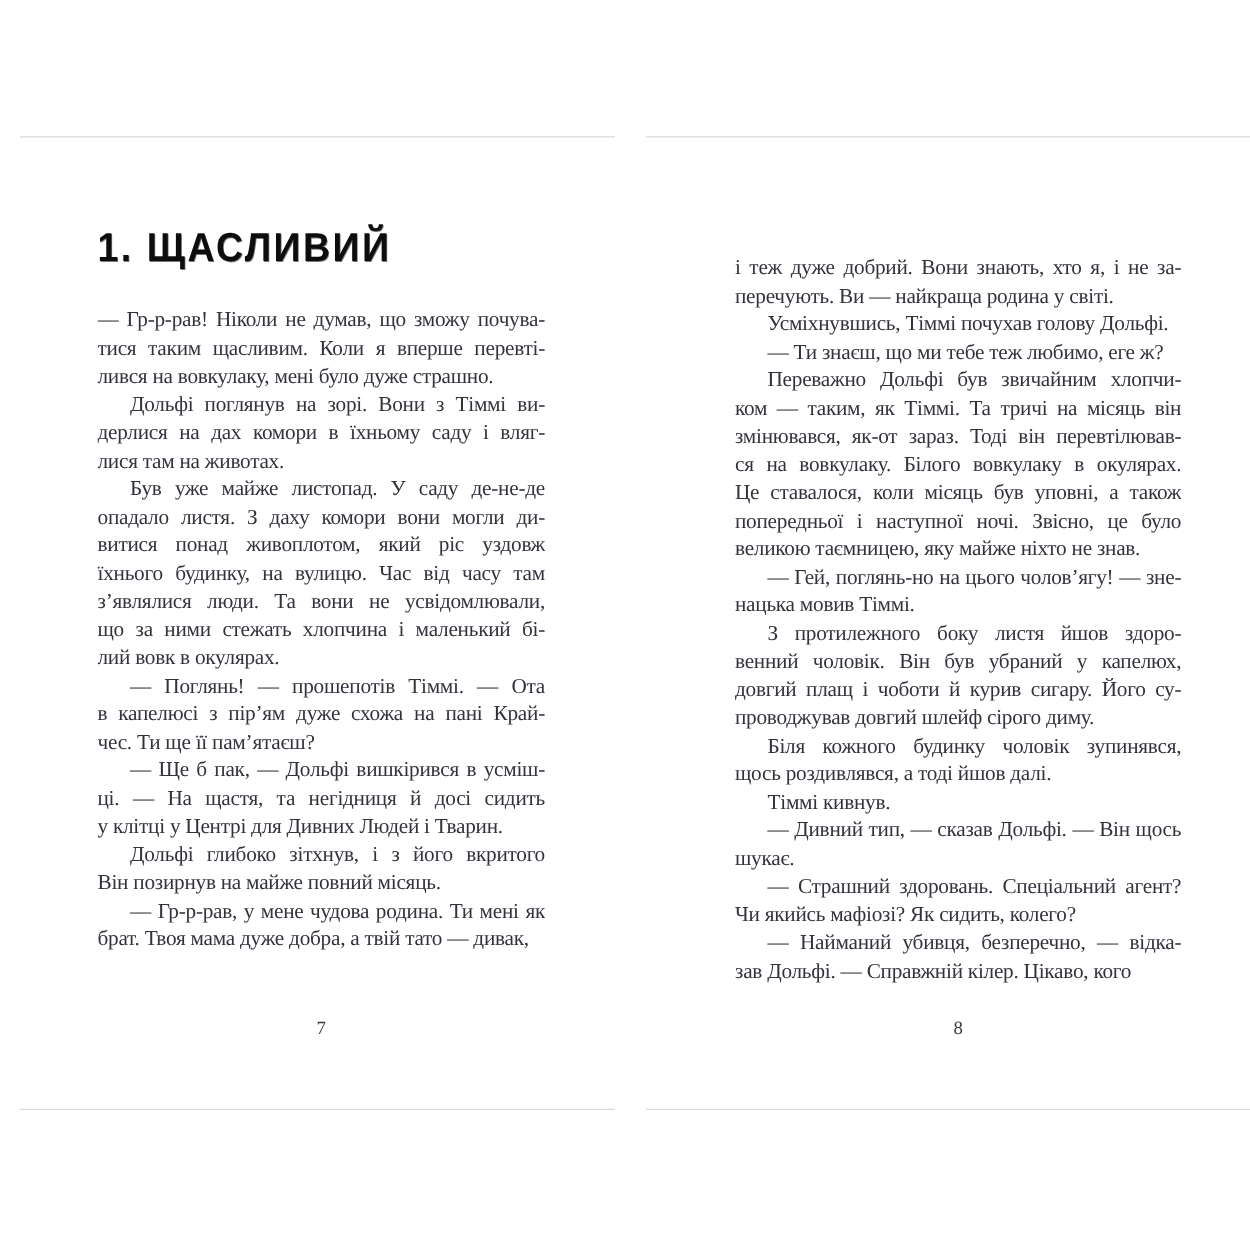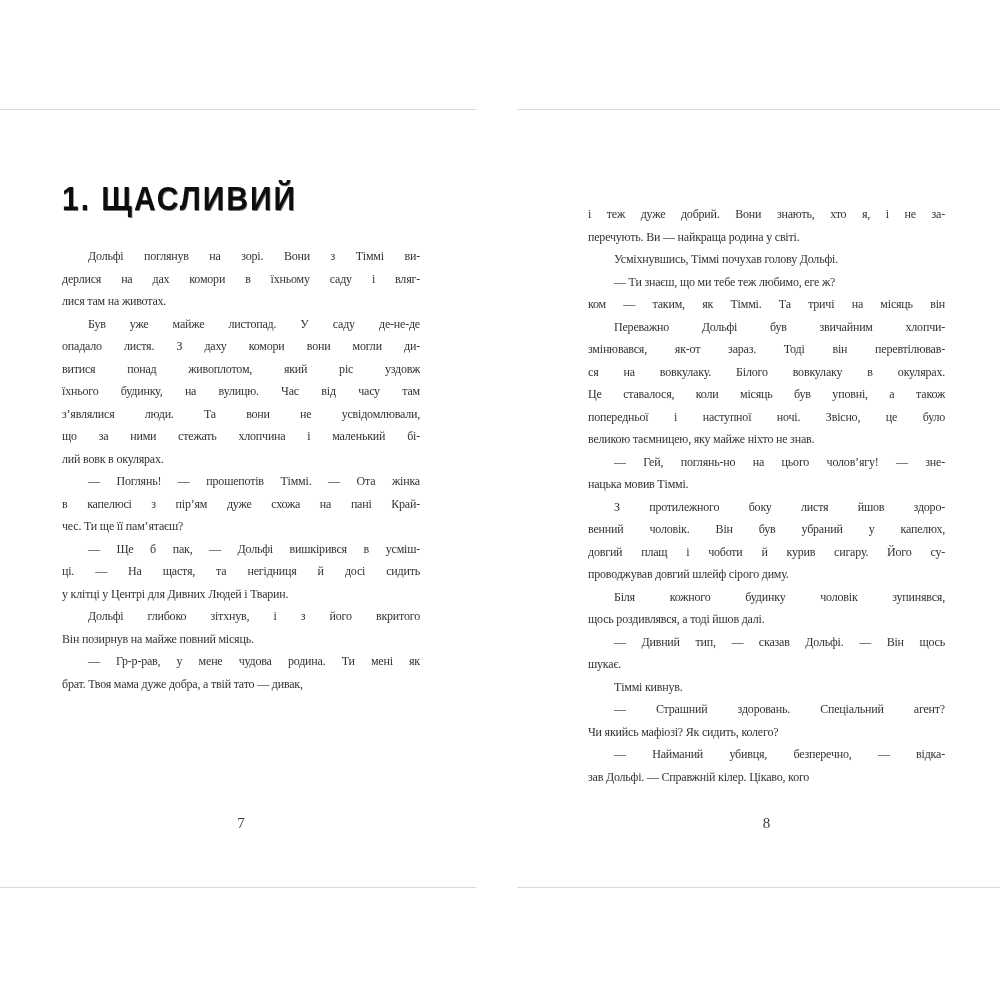--- a/index.html
+++ b/index.html
@@ -16,21 +16,21 @@
 
   .page {
     position: absolute;
     top: 109px;
     height: 779px;
     border-top: 1px solid #d9d9d9;
     border-bottom: 1px solid #d9d9d9;
     background: #ffffff;
     box-sizing: border-box;
   }
-  .page-left  { left: 0;     width: 476px; }
+  .page-left  { left: 16px;     width: 476px; }
   .page-right { left: 517px; width: 483px; }
 
   .chapter-heading {
     position: absolute;
     left: 62px;
     top: 72px;
     margin: 0;
     font-family: "Liberation Sans", sans-serif;
     font-weight: 900;
     font-size: 30px;
@@ -38,21 +38,21 @@
     letter-spacing: 2px;
     color: #0d0d0d;
     transform: scaleY(1.08);
     transform-origin: left top;
     text-shadow: 0.6px 0.6px 0 rgba(10,10,10,0.55);
     white-space: nowrap;
   }
 
   .textblock {
     position: absolute;
-    font-size: 12px;
+    font-size: 17px;
     line-height: 22.5px;
     letter-spacing: -0.2px;
     color: #32323c;
   }
   .tb-left  { left: 62px; top: 135px; width: 358px; }
   .tb-right { left: 71px; top: 93px;  width: 357px; }
 
   .para { margin: 0; padding: 0; }
   .ln {
     height: 22.5px;
@@ -75,20 +75,25 @@
   .pn-right { left: 71px; width: 357px; }
 </style>
 </head>
 <body>
 
 <div class="spread">
 
   <div class="page page-left">
     <h1 class="chapter-heading">1. ЩАСЛИВИЙ</h1>
     <div class="textblock tb-left" id="page-left-body">
+        <div class="para">
+          <div class="ln">— Гр-р-рав! Ніколи не думав, що зможу почува-</div>
+          <div class="ln">тися таким щасливим. Коли я вперше перевті-</div>
+          <div class="ln end">лився на вовкулаку, мені було дуже страшно.</div>
+        </div>
         <div class="para">
           <div class="ln ind">Дольфі поглянув на зорі. Вони з Тіммі ви-</div>
           <div class="ln">дерлися на дах комори в їхньому саду і вляг-</div>
           <div class="ln end">лися там на животах.</div>
         </div>
         <div class="para">
           <div class="ln ind">Був уже майже листопад. У саду де-не-де</div>
           <div class="ln">опадало листя. З даху комори вони могли ди-</div>
           <div class="ln">витися понад живоплотом, який ріс уздовж</div>
           <div class="ln">їхнього будинку, на вулицю. Час від часу там</div>
@@ -124,22 +129,22 @@
           <div class="ln">і теж дуже добрий. Вони знають, хто я, і не за-</div>
           <div class="ln end">перечують. Ви — найкраща родина у світі.</div>
         </div>
         <div class="para">
           <div class="ln end ind">Усміхнувшись, Тіммі почухав голову Дольфі.</div>
         </div>
         <div class="para">
           <div class="ln end ind">— Ти знаєш, що ми тебе теж любимо, еге ж?</div>
         </div>
         <div class="para">
+          <div class="ln ind">Переважно Дольфі був звичайним хлопчи-</div>
           <div class="ln">ком — таким, як Тіммі. Та тричі на місяць він</div>
-          <div class="ln ind">Переважно Дольфі був звичайним хлопчи-</div>
           <div class="ln">змінювався, як-от зараз. Тоді він перевтілював-</div>
           <div class="ln">ся на вовкулаку. Білого вовкулаку в окулярах.</div>
           <div class="ln">Це ставалося, коли місяць був уповні, а також</div>
           <div class="ln">попередньої і наступної ночі. Звісно, це було</div>
           <div class="ln end">великою таємницею, яку майже ніхто не знав.</div>
         </div>
         <div class="para">
           <div class="ln ind">— Гей, поглянь-но на цього чолов’ягу! — зне-</div>
           <div class="ln end">нацька мовив Тіммі.</div>
         </div>
@@ -147,25 +152,25 @@
           <div class="ln ind">З протилежного боку листя йшов здоро-</div>
           <div class="ln">венний чоловік. Він був убраний у капелюх,</div>
           <div class="ln">довгий плащ і чоботи й курив сигару. Його су-</div>
           <div class="ln end">проводжував довгий шлейф сірого диму.</div>
         </div>
         <div class="para">
           <div class="ln ind">Біля кожного будинку чоловік зупинявся,</div>
           <div class="ln end">щось роздивлявся, а тоді йшов далі.</div>
         </div>
         <div class="para">
+          <div class="ln end ind">Тіммі кивнув.</div>
+        </div>
+        <div class="para">
           <div class="ln ind">— Дивний тип, — сказав Дольфі. — Він щось</div>
           <div class="ln end">шукає.</div>
-        </div>
-        <div class="para">
-          <div class="ln end ind">Тіммі кивнув.</div>
         </div>
         <div class="para">
           <div class="ln ind">— Страшний здоровань. Спеціальний агент?</div>
           <div class="ln end">Чи якийсь мафіозі? Як сидить, колего?</div>
         </div>
         <div class="para">
           <div class="ln ind">— Найманий убивця, безперечно, — відка-</div>
           <div class="ln end">зав Дольфі. — Справжній кілер. Цікаво, кого</div>
         </div>
       </div>

